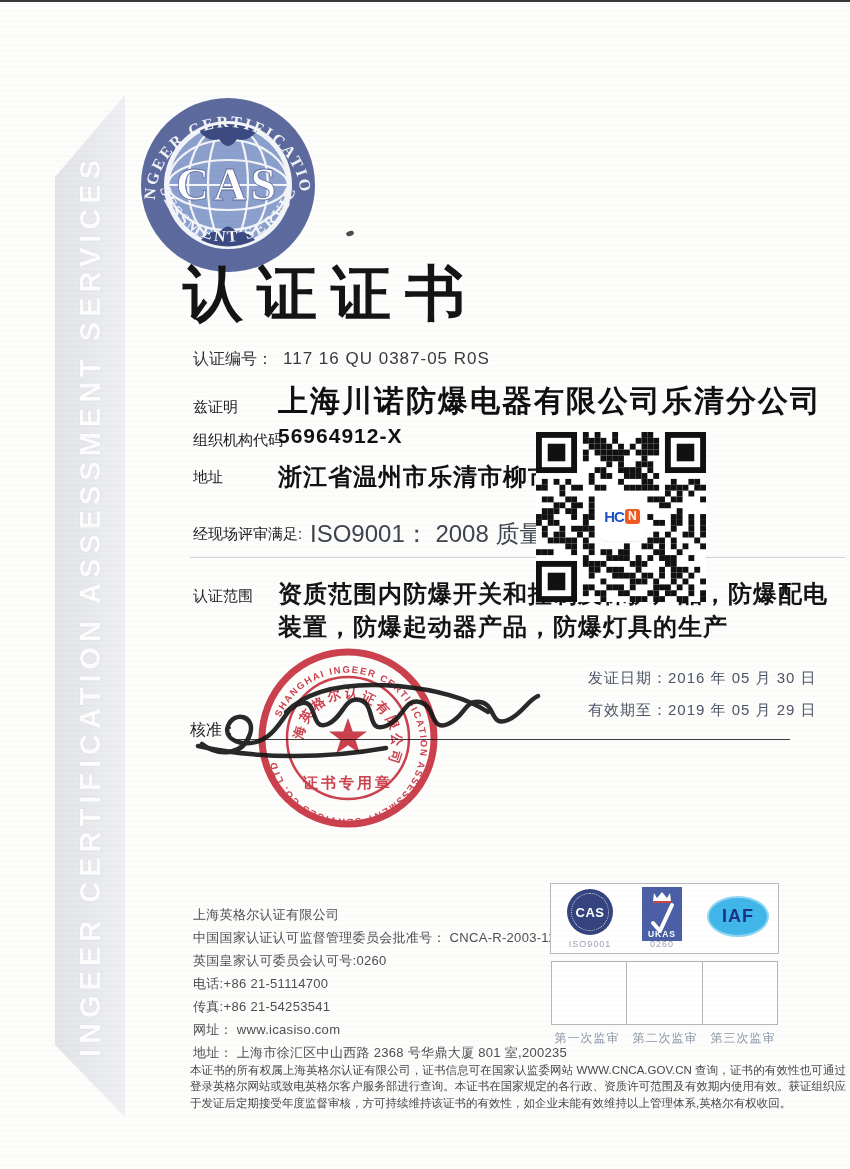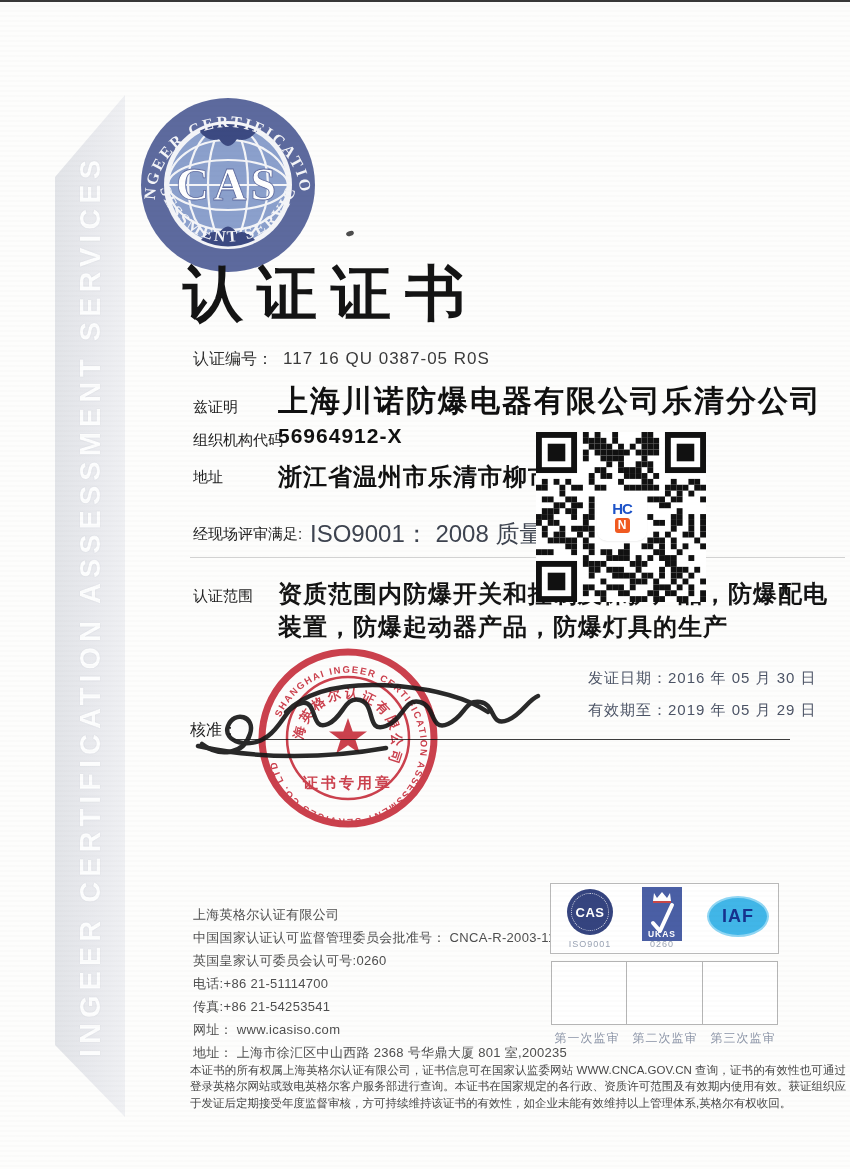--- a/index.html
+++ b/index.html
@@ -37,21 +37,21 @@
   .addr-val { position:absolute; left:278px; top:461px; font-size:24px; font-weight:bold; letter-spacing:1px; color:#111; white-space:nowrap; }
   .std-lbl { position:absolute; left:193px; top:525px; font-size:15px; color:#222; }
   .std-val { position:absolute; left:310px; top:518px; font-size:24px; color:#3e4450; white-space:nowrap; }
   .hairline { position:absolute; left:190px; top:557px; width:655px; height:1px; background:#d2d2d2; }
   .scope-lbl { position:absolute; left:193px; top:587px; font-size:15px; color:#222; }
   .scope-val { position:absolute; left:278px; top:577px; width:550px; font-size:24px; font-weight:bold; letter-spacing:1px; line-height:33px; color:#141414; }
 
   .qr { position:absolute; left:536px; top:432px; width:170px; height:170px; background:#fff; z-index:6; }
   .qr svg { display:block; }
   .qr-logo { position:absolute; left:63px; top:61px; width:46px; height:46px; background:#fff; border-radius:8px;
-    box-shadow:0 0 0 2px #fff, 0 1px 3px rgba(0,0,0,.35); display:flex; align-items:center; justify-content:center; gap:1px;flex-direction:column; }
+    box-shadow:0 0 0 2px #fff, 0 1px 3px rgba(0,0,0,.35); display:flex; align-items:center; justify-content:center; gap:1px; }
   .qr-logo .hc { color:#1d53c8; font-weight:bold; font-size:15px; letter-spacing:-1px; }
   .qr-logo .nbox { background:#f05a21; color:#fff; font-weight:bold; font-size:12px; width:15px; height:15px; border-radius:3px; display:flex; align-items:center; justify-content:center; }
 
   .issue-row { position:absolute; left:588px; top:669px; font-size:15px; color:#4c5466; letter-spacing:1px; }
   .valid-row { position:absolute; left:588px; top:701px; font-size:15px; color:#4c5466; letter-spacing:1px; }
   .approve-lbl { position:absolute; left:190px; top:720px; font-size:16px; color:#222; z-index:2; }
   .approve-line { position:absolute; left:232px; top:739px; width:558px; height:1px; background:#3c3c3c; z-index:2; }
 
   .seal { position:absolute; left:246px; top:636px; width:204px; height:204px; z-index:4; mix-blend-mode:multiply; opacity:.92; }
   .signature { position:absolute; left:190px; top:660px; width:360px; height:110px; z-index:5; }

